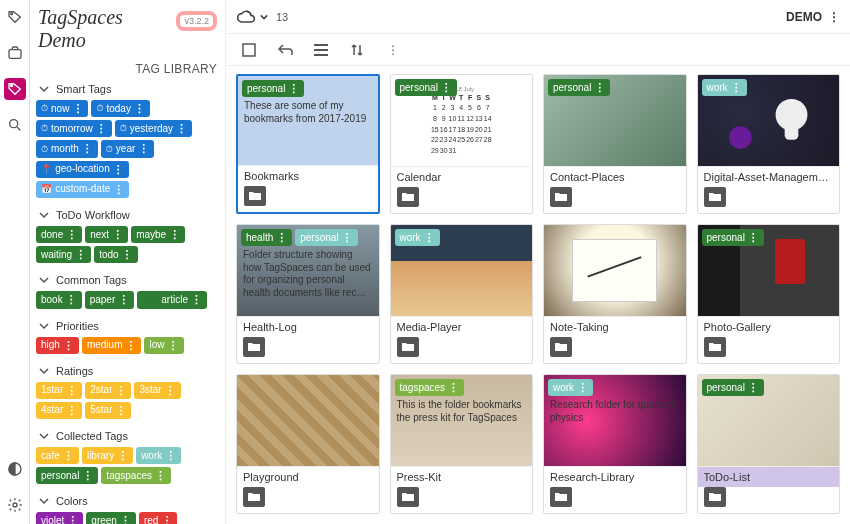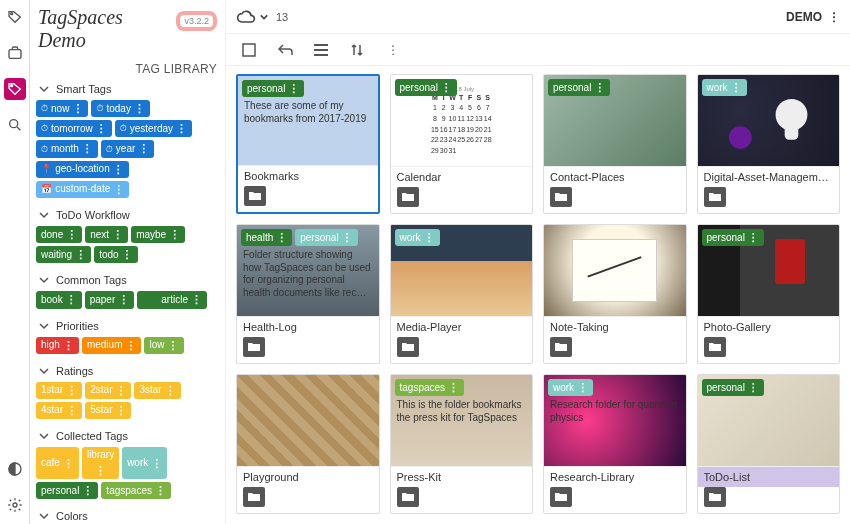--- a/index.html
+++ b/index.html
@@ -274,21 +274,21 @@
               <path d="M1 3l4 4 4-4" fill="none" stroke="#555" stroke-width="1.5"></path>
             </svg>
           </span>
           <span>Collected Tags</span>
         </div>
         <div class="tagrow">
           <span class="tag" style="background: rgb(251, 192, 45);">
             <span>cafe</span>
             <span class="dots">⋮</span>
           </span>
-          <span class="tag" style="background: rgb(251, 192, 45); flex-direction: column;">
+          <span class="tag" style="background: rgb(251, 192, 45);">
             <span>library</span>
             <span class="dots">⋮</span>
           </span>
           <span class="tag" style="background: rgb(128, 203, 196);">
             <span>work</span>
             <span class="dots">⋮</span>
           </span>
           <span class="tag" style="background: rgb(46, 125, 50);">
             <span>personal</span>
             <span class="dots">⋮</span>

